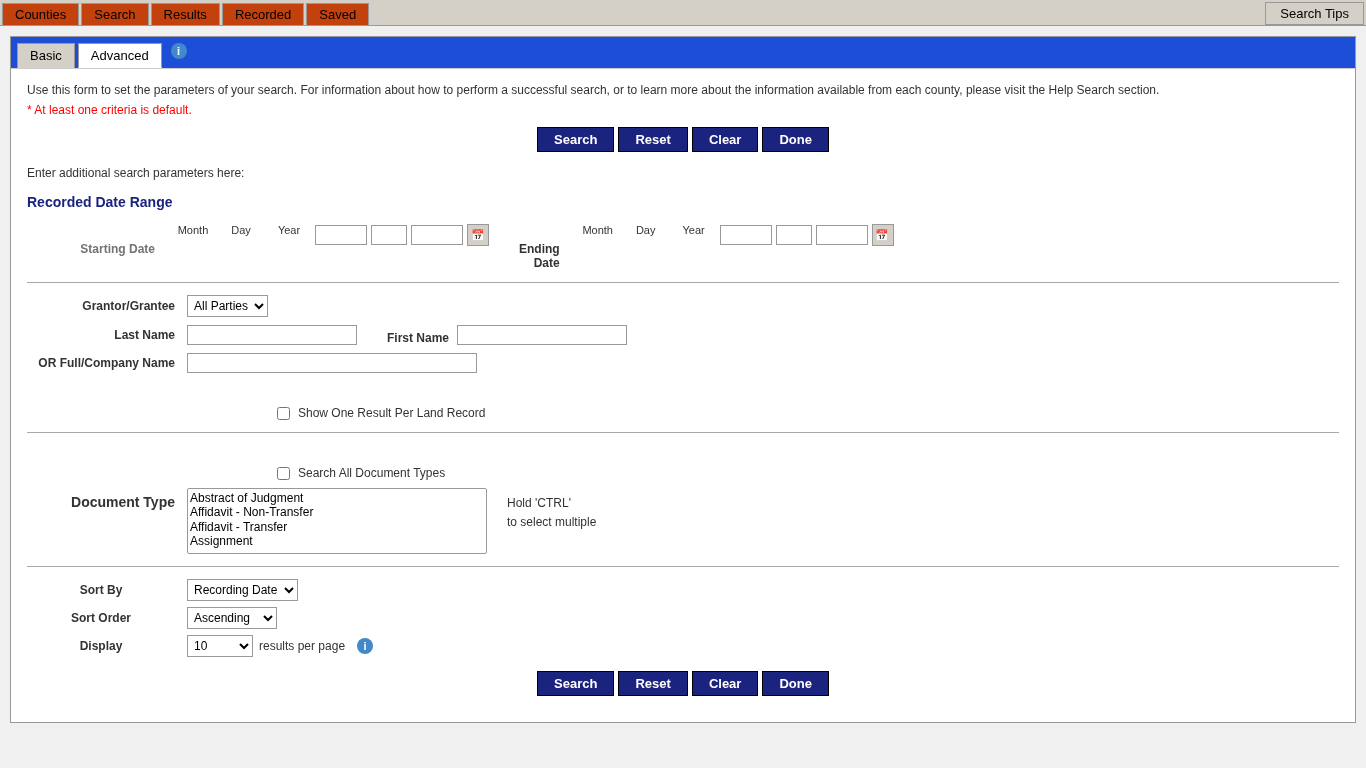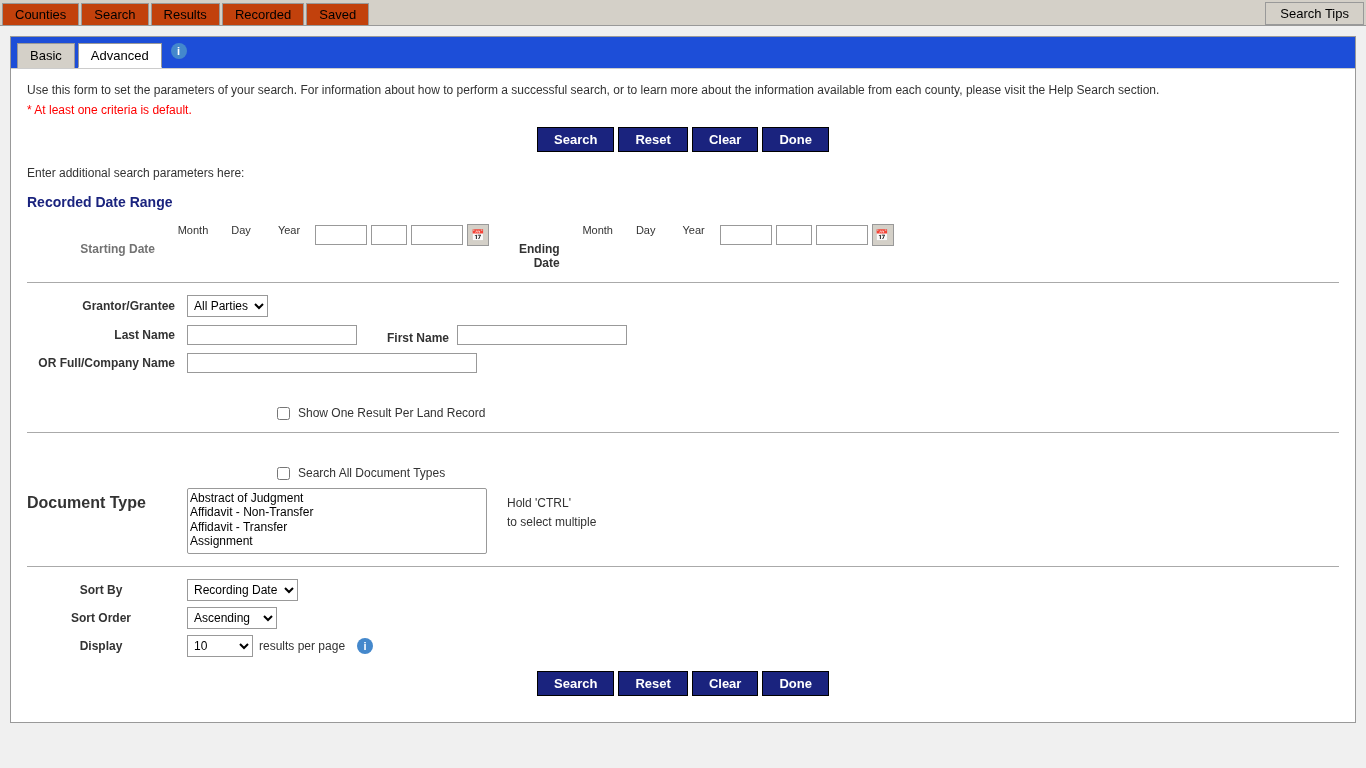--- a/index.html
+++ b/index.html
@@ -145,21 +145,21 @@
     .first-name-section { display: flex; align-items: flex-end; margin-left: 30px; }
     .first-name-label { font-weight: bold; font-size: 12px; color: #333; margin-right: 8px; }
 
     
     .checkbox-row { display: flex; align-items: center; margin-bottom: 8px; margin-left: 250px; margin-top: 33px; }
     .checkbox-row input[type=checkbox] { margin-right: 8px; }
     .checkbox-label { font-size: 12px; color: #333; }
 
     
     .doc-type-row { display: flex; align-items: flex-start; }
-    .doc-type-label { font-weight: bold; font-size: 16px; color: #333; width: 160px; padding-right: 12px; padding-top: 6px; }
+    .doc-type-label { font-weight: bold; font-size: 14px; color: #333; width: 160px; text-align: right; padding-right: 12px; padding-top: 6px; }
     .doc-type-list {
       border: 1px solid #999;
       width: 300px;
       height: 66px;
       font-size: 12px;
       padding: 2px;
     }
     .doc-type-hint { font-size: 12px; color: #333; margin-left: 20px; padding-top: 6px; line-height: 1.6; }
 
     

